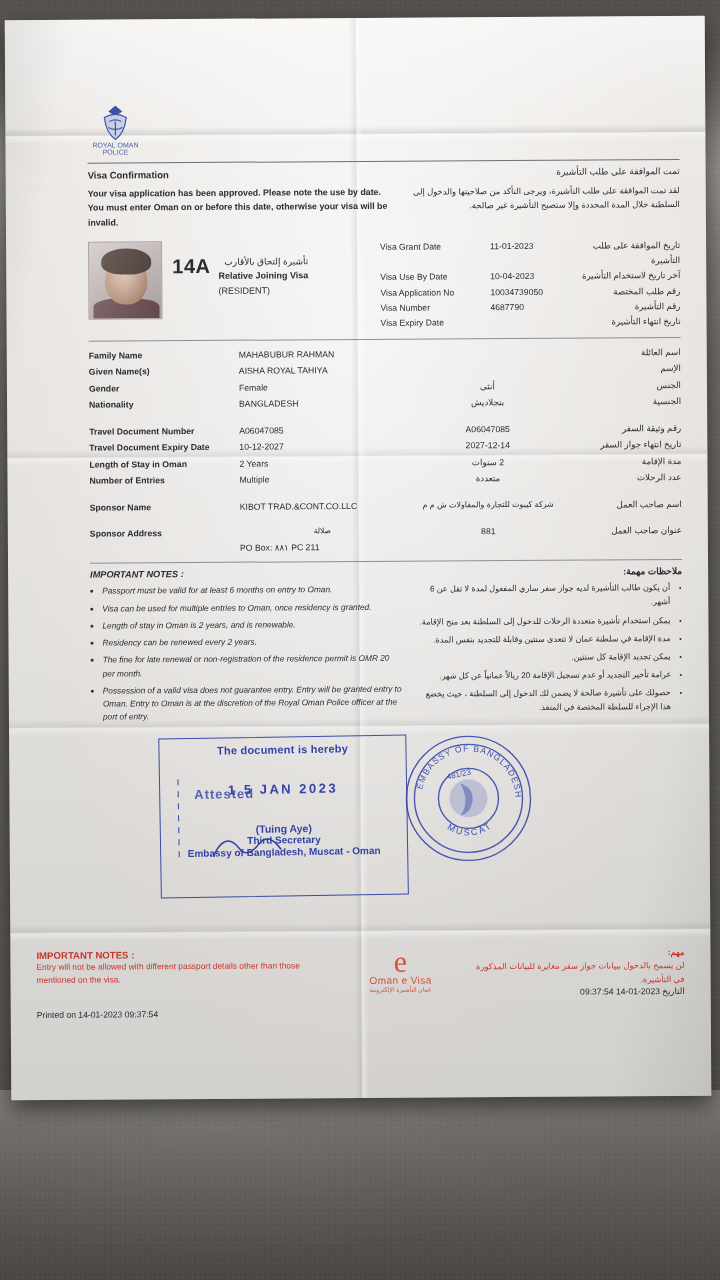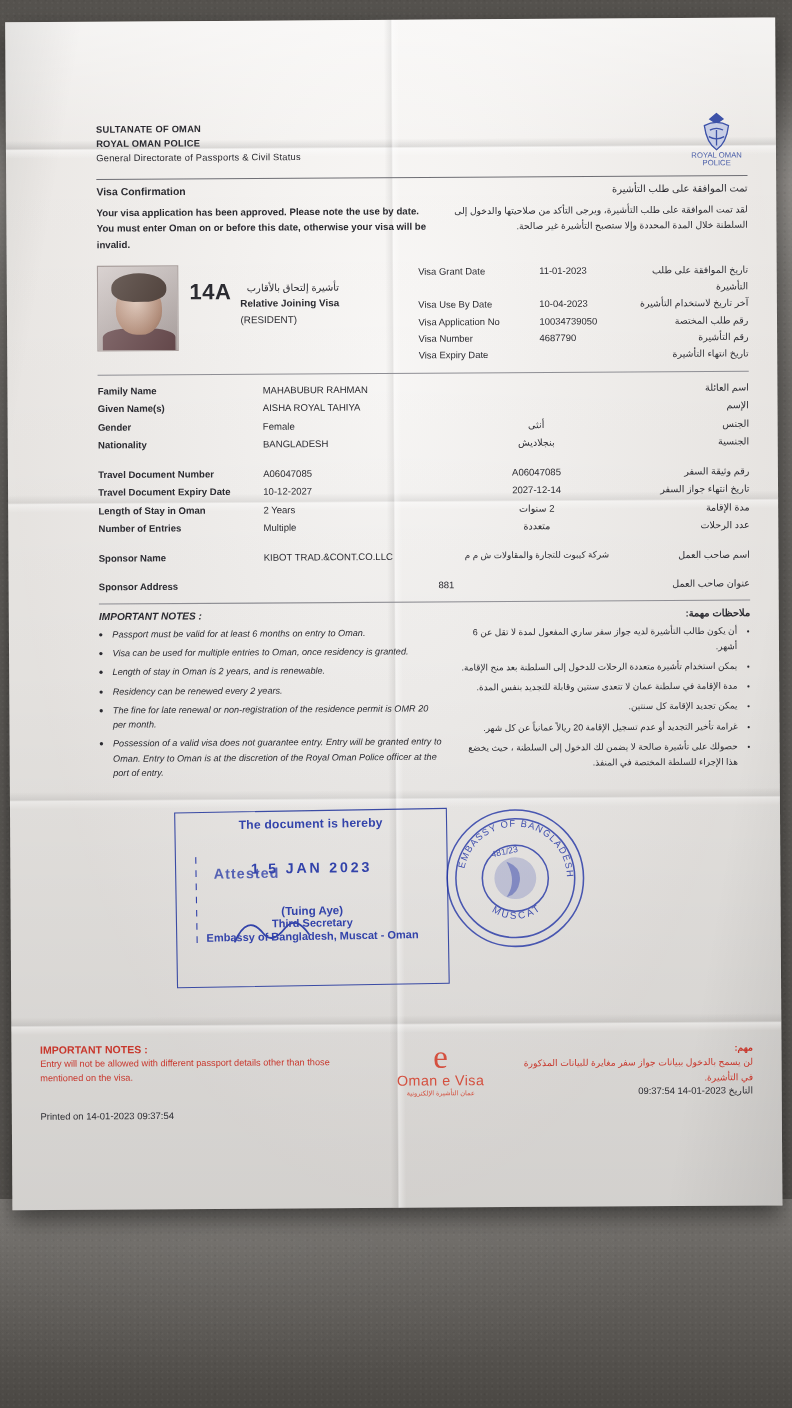--- a/index.html
+++ b/index.html
@@ -156,21 +156,21 @@
   
   .footer { position:absolute; left:26px; right:26px; top:930px; }
   .f-row { display:flex; justify-content:space-between; align-items:flex-start; }
   .f-red { color:#c8372c; }
   .f-red .fh { font-size:9.6px; font-weight:bold; }
   .f-red .ft { font-size:8.4px; line-height:1.5; }
   .f-ar { color:#c8372c; text-align:right; direction:rtl; font-size:8.4px; line-height:1.6; }
   .f-print { font-size:8.6px; color:#2b2b31; margin-top:10px; }
   .evisa { text-align:center; color:#d4503f; }
   .evisa .e { font-size:30px; font-family:"Liberation Serif", serif; line-height:.9; }
-  .evisa .t { font-size:13px; letter-spacing:.4px; }
+  .evisa .t { font-size:10px; letter-spacing:.4px; }
   .evisa .t2 { font-size:6px; direction:rtl; }
   .f-date { font-size:8.6px; text-align:right; }
 
   
 </style>
 </head>
 <body>
 
 <div class="floor"></div>
 <div class="floor-bottom"></div>
@@ -179,25 +179,20 @@
 <div class="paper">
   <div class="crease h1"></div>
   <div class="crease h2"></div>
   <div class="crease h3"></div>
   <div class="crease h4"></div>
   <div class="crease v1"></div>
 
   <div class="content">
 
     <div class="hdr">
-      <div class="hdr-l">
-        <div class="l1">SULTANATE OF OMAN</div>
-        <div class="l1">ROYAL OMAN POLICE</div>
-        <div>General Directorate of Passports &amp; Civil Status</div>
-      </div>
 
       <div class="crest">
         <svg width="46" height="44" viewBox="0 0 46 44" aria-hidden="true">
           <g fill="none" stroke="#3d52a8" stroke-width="1.2">
             <path d="M23 3 l6 5 -6 4 -6 -4 z" fill="#3d52a8"></path>
             <path d="M12 14 q11 -6 22 0 q-2 16 -11 22 q-9 -6 -11 -22 z" fill="#c9cfe6"></path>
             <path d="M17 18 q6 -3 12 0"></path>
             <path d="M23 18 v14"></path>
             <path d="M16 24 q7 4 14 0"></path>
           </g>
@@ -325,20 +320,24 @@
         <div class="g-lbl">Sponsor Name</div>
         <div class="g-val">KIBOT TRAD.&amp;CONT.CO.LLC</div>
         <div class="g-mid g-small">شركة كيبوت للتجارة والمقاولات ش م م</div>
         <div class="g-ar">اسم صاحب العمل</div>
       </div>
 
       <div class="gap"></div>
 
       <div class="g-row">
         <div class="g-lbl">Sponsor Address</div>
+        <div class="g-val">
+          <div style="font-size:7.6px;text-align:center;direction:rtl">صلالة</div>
+          <div>PO Box: ٨٨١ PC 211</div>
+        </div>
         <div class="g-mid">881</div>
         <div class="g-ar">عنوان صاحب العمل</div>
       </div>
     </div>
 
     <div class="rule soft" style="margin-top:6px"></div>
 
     <div class="notes">
       <div class="notes-col">
         <div class="notes-h">IMPORTANT NOTES :</div>

